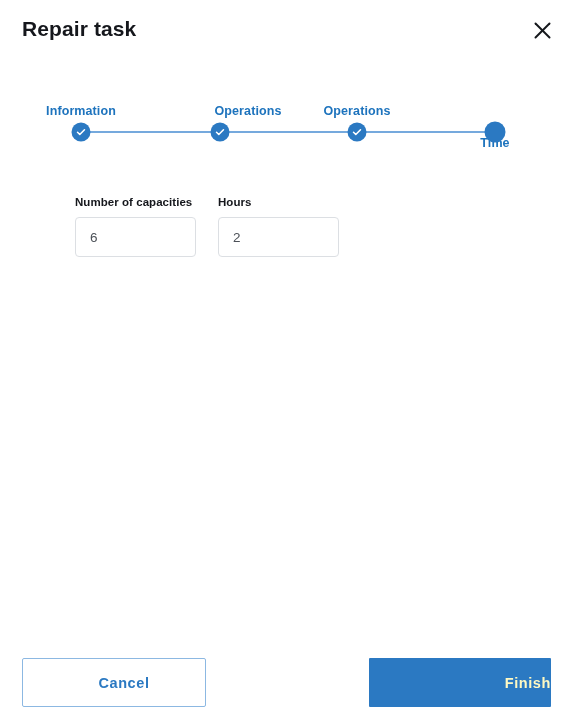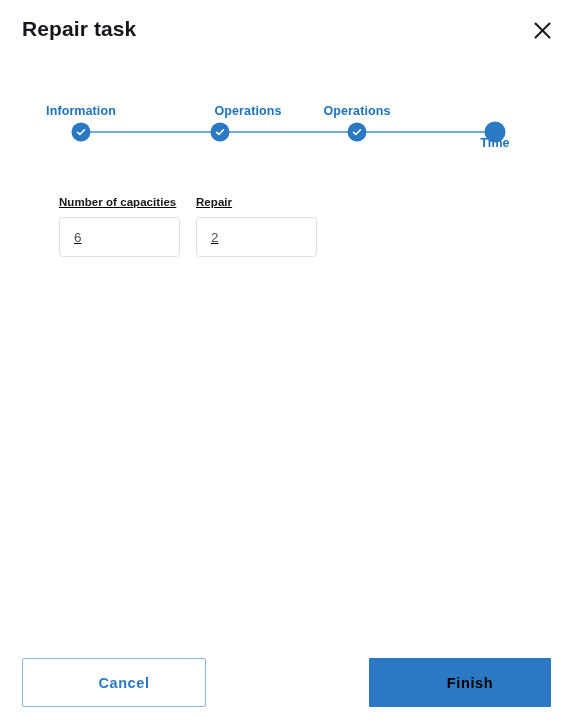--- a/index.html
+++ b/index.html
@@ -90,25 +90,24 @@
     align-items: center;
     justify-content: center;
   }
   .step-node.done { width: 19px; height: 19px; }
   .step-node.active { width: 21px; height: 21px; }
   .step-node svg { display: block; }
 
   
   #form-row {
     position: absolute;
-    left: 59px;
+    left: 75px;
     top: 196px;
     display: flex;
-    gap: 16px;
-    text-decoration: underline;
+    gap: 22px;
   }
 
   .field-label {
     font-size: 11.5px;
     font-weight: bold;
     color: #15171c;
     display: block;
     margin-bottom: 9px;
     letter-spacing: 0.05px;
   }
@@ -155,23 +154,24 @@
     background: #ffffff;
     color: #2b79c2;
     border: 1px solid #8cb8e2;
     border-radius: 2px;
   }
 
   #finish-button {
     left: 369px;
     width: 182px;
     background: #2b79c2;
-    color: #000000;
+    color: #fef9c3;
     border: none;
     border-radius: 1px;
+    text-align: right;
   }
 </style>
 </head>
 <body>
 
 <div id="dialog">
 
   <div id="header">
     <div id="dialog-title">Repair task</div>
 
@@ -226,21 +226,21 @@
   </div>
 
   <div id="form-row">
 
     <div>
       <label class="field-label">Number of capacities</label>
       <input id="capacities-input" class="text-input" type="text" value="6" style="">
     </div>
 
     <div>
-      <label class="field-label">Repair</label>
+      <label class="field-label">Hours</label>
       <input id="hours-input" class="text-input" type="text" value="2" style="">
     </div>
 
   </div>
 
   <div id="footer">
     <button id="cancel-button" class="btn">Cancel</button>
     <button id="finish-button" class="btn">Finish</button>
   </div>
 

